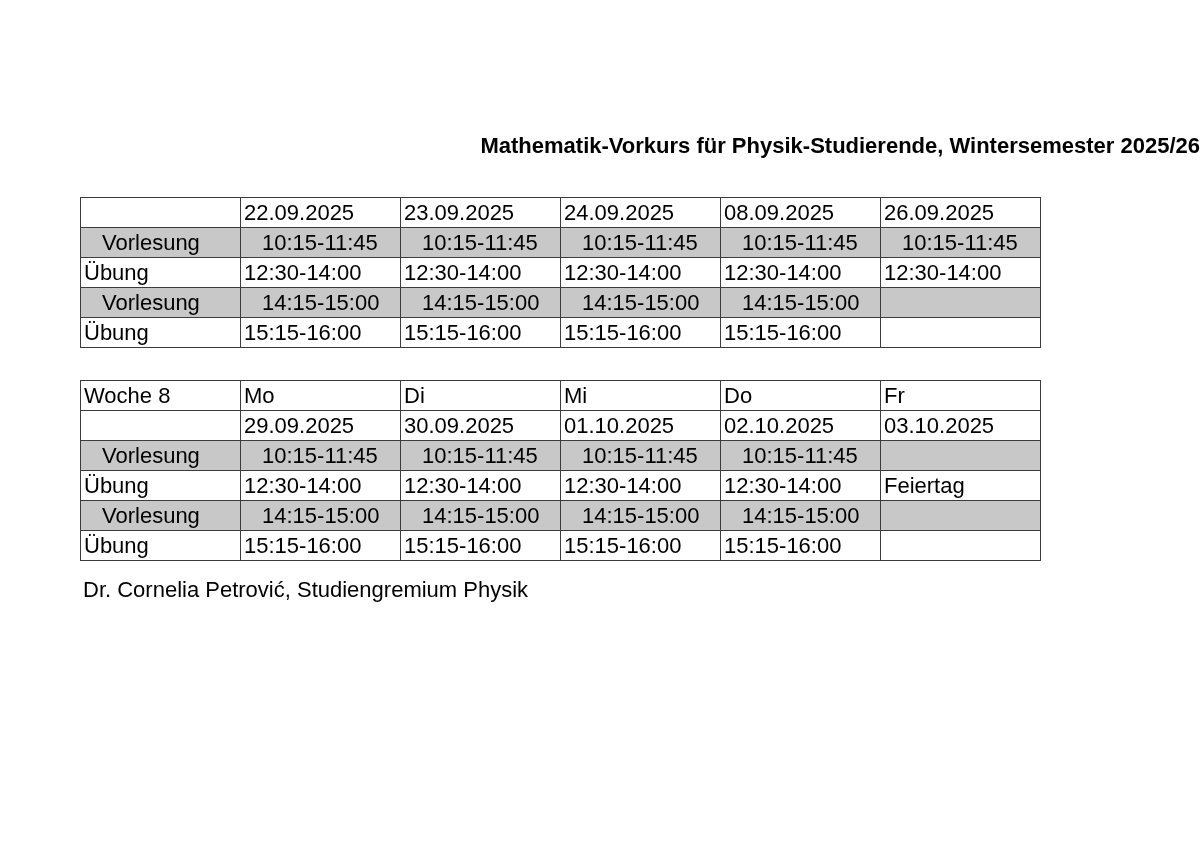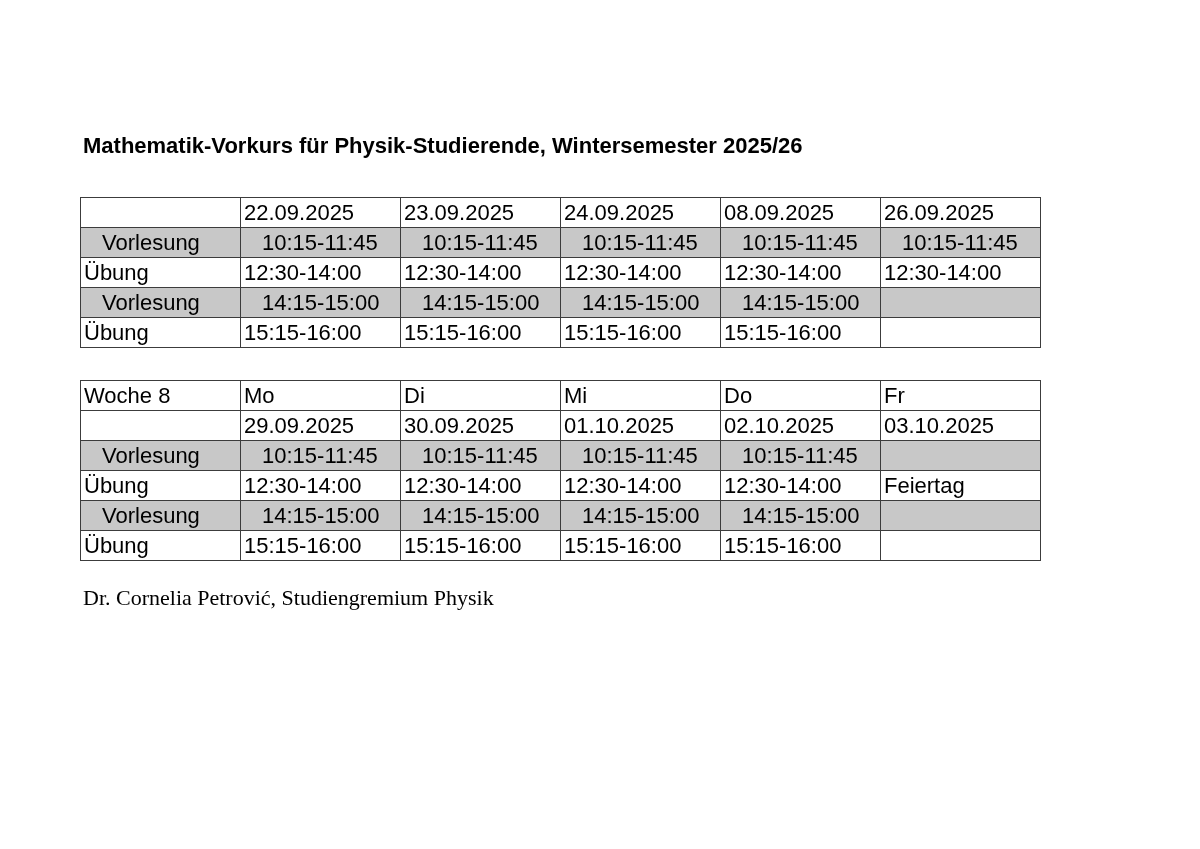--- a/index.html
+++ b/index.html
@@ -20,20 +20,21 @@
     position: relative;
     width: 1200px; height: 849px;
     padding-left: 80px;
   }
   .doc-title {
     margin: 130px 0 0 3px;
     font-size: 22px;
     font-weight: bold;
     line-height: 32px;
     white-space: nowrap;
+    text-align: right;
   }
   .schedule-table {
     border-collapse: collapse;
     table-layout: fixed;
     width: 960px;
     font-size: 22px;
     line-height: 1;
   }
   .schedule-table.first { margin-top: 35px; }
   .schedule-table.second { margin-top: 32px; }
@@ -43,25 +44,24 @@
     height: 30px;
     padding: 0 3px;
     white-space: nowrap;
     overflow: hidden;
     background: var(--paper);
     vertical-align: middle;
   }
   .schedule-table tr.shaded td { background: var(--shaded); padding-left: 21px; }
   .schedule-table td.date-cell { text-align: left; padding-right: 4px; }
   .doc-footer {
-    margin: 24px 0 0 3px;
+    margin: 16px 0 0 3px;
     font-size: 22px;
     line-height: 26px;
     white-space: nowrap;
-    font-family: Liberation Serif, serif;
   }
 </style>
 </head>
 <body>
 
 <div class="page">
   <div class="doc-title">
     <div>Mathematik-Vorkurs für Physik-Studierende, Wintersemester 2025/26</div>
   </div>
 

